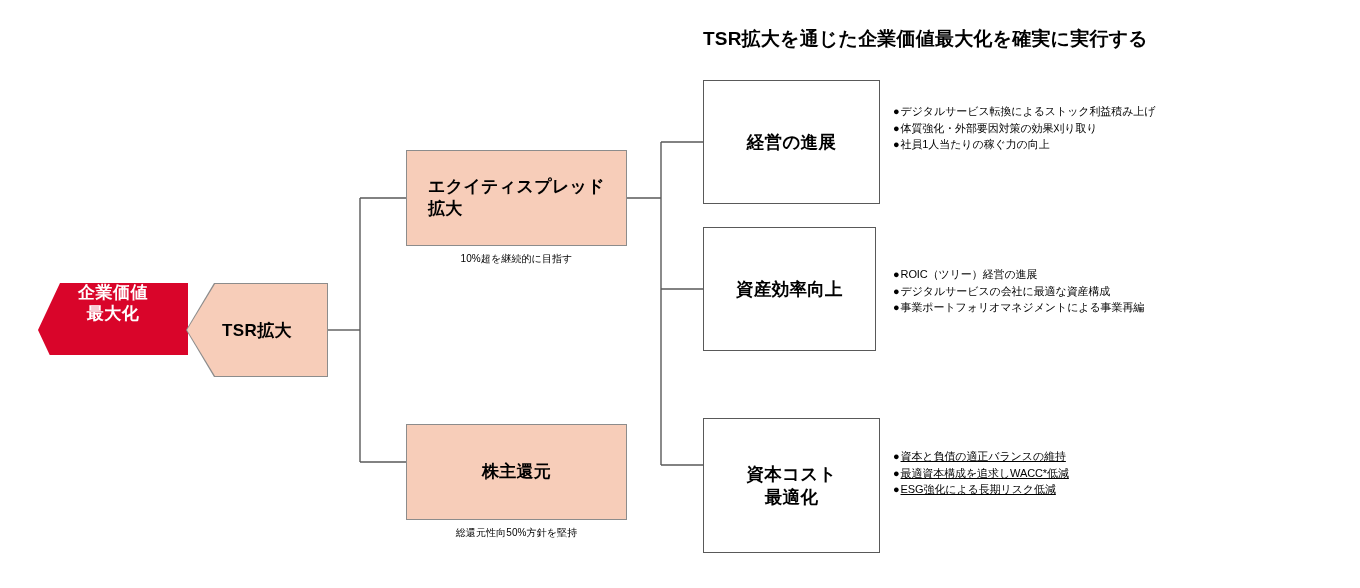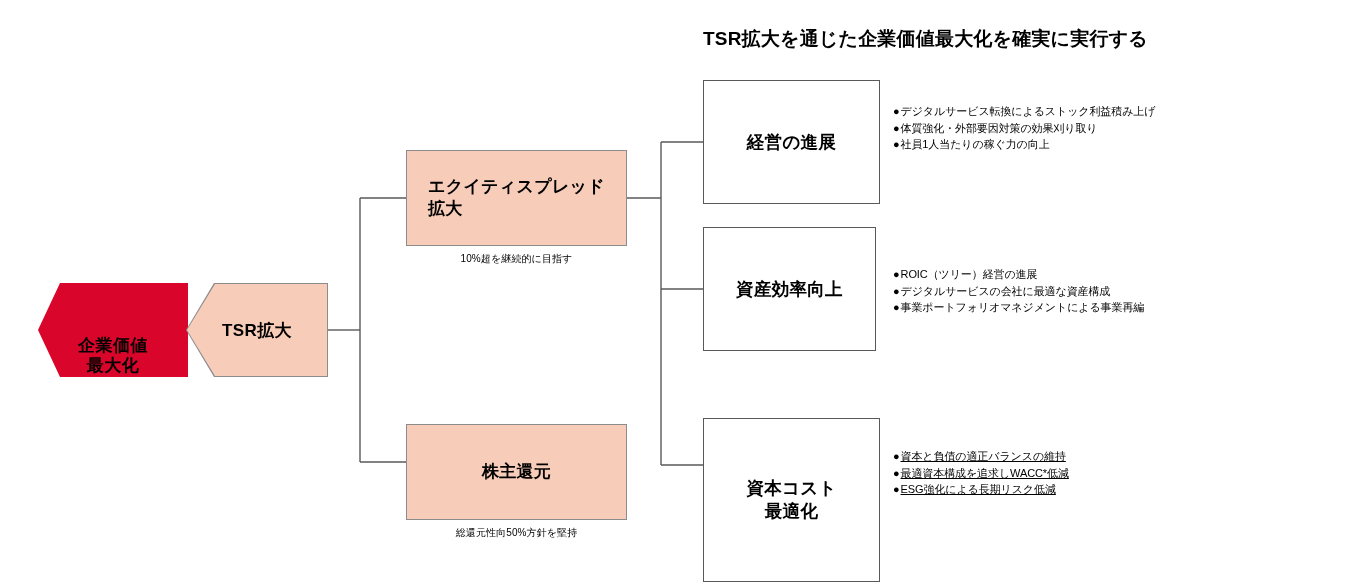--- a/index.html
+++ b/index.html
@@ -18,25 +18,25 @@
     font-size:19px;font-weight:bold;letter-spacing:.2px;
     white-space:nowrap;
   }
 
   
   #wires{position:absolute;left:0;top:0;width:1360px;height:588px;}
   #wires line{stroke:#595959;stroke-width:1.4;}
 
   
   .goal{
-    position:absolute;left:38px;top:283px;width:150px;height:94px;
+    position:absolute;left:38px;top:283px;width:150px;height:72px;
     background:#d9052a;
     clip-path:polygon(22px 0,150px 0,150px 94px,22px 94px,0 47px);
-    display:flex;align-items:flex-end;justify-content:center;
-    text-align:center;color:#000000;font-weight:bold;font-size:17px;
+    display:flex;align-items:flex-start;justify-content:center;
+    text-align:center;color:#ffffff;font-weight:bold;font-size:17px;
     line-height:1.22;letter-spacing:.5px;
   }
   .goal span{display:block;}
 
   
   .tsr{
     position:absolute;left:186px;top:283px;width:142px;height:94px;
     background:#f7cdb9;
     clip-path:polygon(28px 0,142px 0,142px 94px,28px 94px,0 47px);
     display:flex;align-items:center;justify-content:center;
@@ -151,21 +151,21 @@
     <div>
       <span>資産効率向上</span>
     </div>
   </div>
   <div class="blist" style="left:893px;top:266px;">
     <div><span class="bdot">●</span><span>ROIC（ツリー）経営の進展</span></div>
     <div><span class="bdot">●</span><span>デジタルサービスの会社に最適な資産構成</span></div>
     <div><span class="bdot">●</span><span>事業ポートフォリオマネジメントによる事業再編</span></div>
   </div>
 
-  <div class="rbox" style="left:703px;top:418px;width:177px;height:164px;">
+  <div class="rbox" style="left:703px;top:418px;width:177px;height:135px;">
     <div>
       <span>資本コスト</span>
       <span>最適化</span>
     </div>
   </div>
   <div class="blist" style="left:893px;top:448px;text-decoration:underline;">
     <div><span class="bdot">●</span><span>資本と負債の適正バランスの維持</span></div>
     <div><span class="bdot">●</span><span>最適資本構成を追求しWACC*低減</span></div>
     <div><span class="bdot">●</span><span>ESG強化による長期リスク低減</span></div>
   </div>

